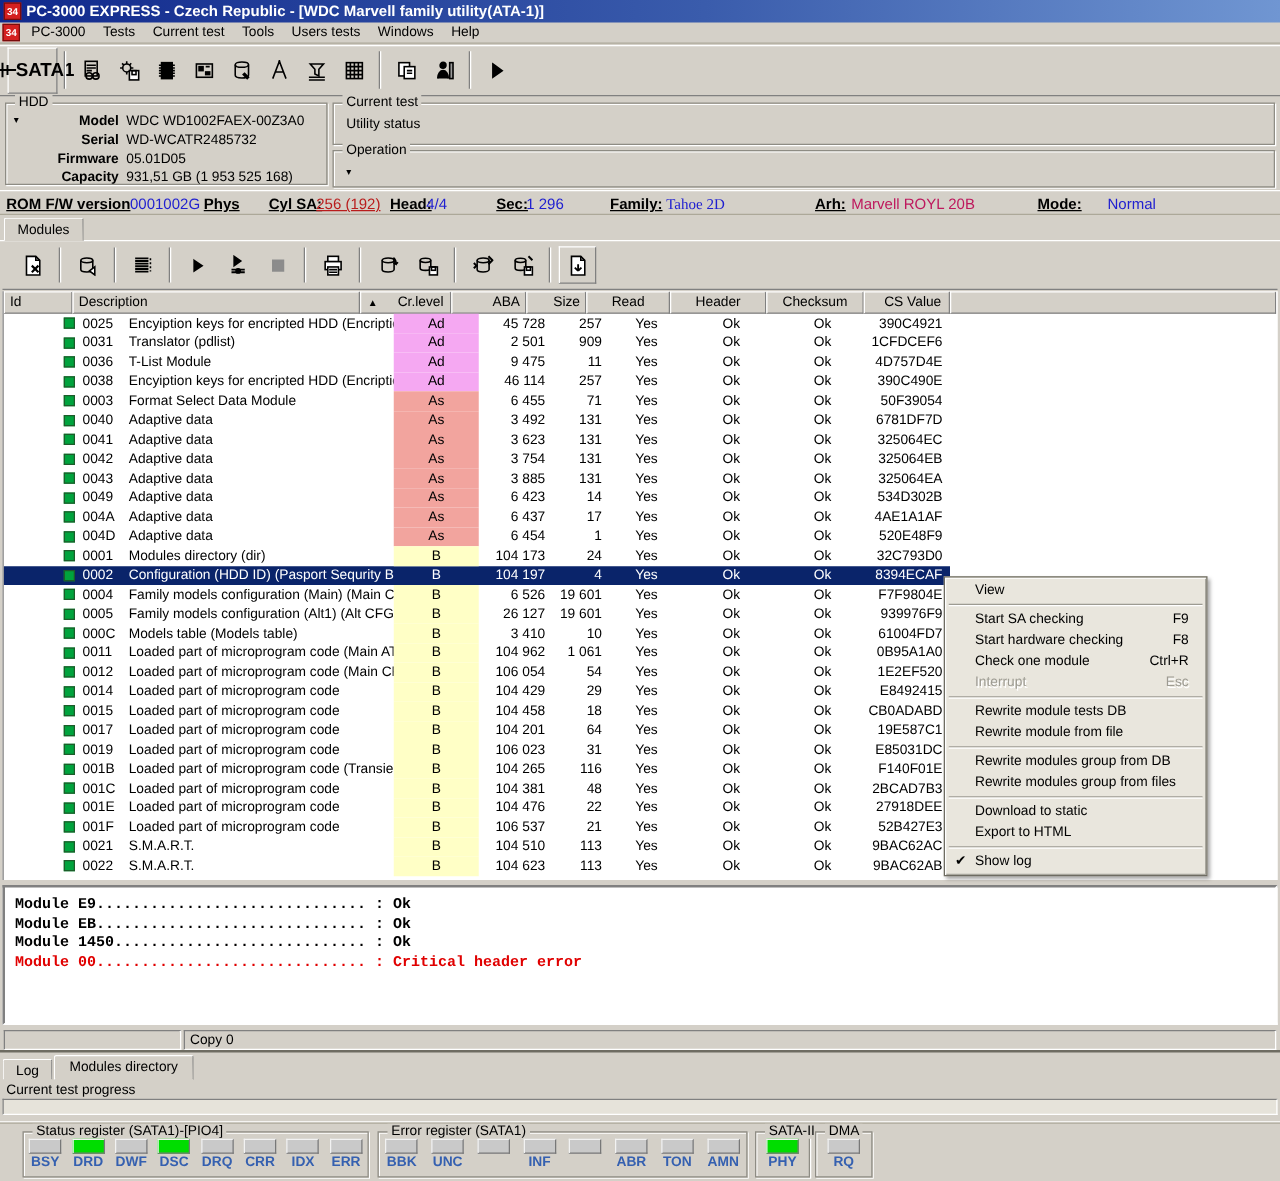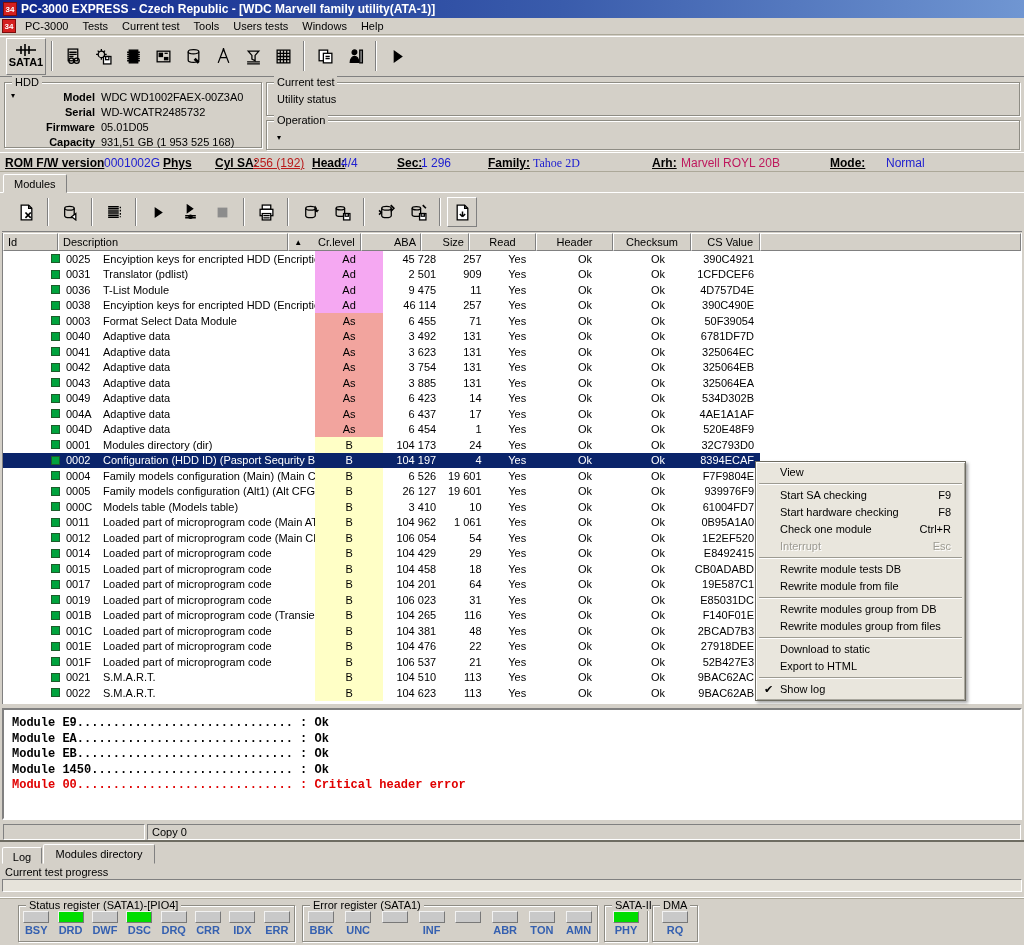--- a/index.html
+++ b/index.html
@@ -16,22 +16,22 @@
   #titlebar { position:absolute; left:0; top:0; width:1024px; height:18px;
     background:linear-gradient(90deg,#10288c 0%,#3a5cac 55%,#7096d2 100%);
     color:#fff; font-weight:bold; font-size:12px; display:flex; align-items:center; padding-left:3px; gap:4px; }
   .appicon { width:14px; height:14px; background:#d42020; border:1px solid #7a0c0c; color:#fff;
     font-size:8px; font-weight:bold; display:inline-flex; align-items:center; justify-content:center; flex:0 0 auto; }
   #menubar { position:absolute; left:0; top:18px; width:1024px; height:17px; display:flex; align-items:center;
     border-bottom:1px solid #aca899; padding-left:2px; gap:2px; }
   #menubar .mi { padding:1px 7px; cursor:default; }
   #toolbar { position:absolute; left:0; top:36px; width:1024px; height:41px; display:flex; align-items:center;
     border-bottom:1px solid #808080; box-shadow:inset 0 1px 0 #fff; }
-  #sata-btn { width:40px; height:37px; margin-left:6px; background:#d4d0c8; display:flex; flex-direction:column;
-    align-items:center; justify-content:center; font-size:11px; font-weight:bold; }
+  #sata-btn { width:40px; height:37px; margin-left:6px; background:#d4d0c8; display:flex; flex-direction:row;
+    align-items:center; justify-content:center; font-size:15px; font-weight:bold; }
   .tsep { width:2px; height:30px; margin:0 5px; border-left:1px solid #808080; border-right:1px solid #fff; }
   .tbtn { width:30px; height:30px; display:flex; align-items:center; justify-content:center; background:transparent; border:1px solid transparent; }
   .tbtn.pressed { border:1px solid; border-color:#fff #808080 #808080 #fff; }
   .tbtn svg, #sata-btn svg { display:block; }
 
   
   #hdd-box { left:4px; top:82px; width:258px; height:66px; }
   #hdd-arrow { position:absolute; left:6px; top:8px; font-size:8px; }
   #hdd-fields { position:absolute; left:0; top:6px; width:100%; }
   .hddrow { display:flex; height:15px; align-items:center; }
@@ -898,21 +898,20 @@
     <div class="cmi"><span>Rewrite modules group from files</span></div>
     <div class="csep"></div>
     <div class="cmi"><span>Download to static</span></div>
     <div class="cmi"><span>Export to HTML</span></div>
     <div class="csep"></div>
     <div class="cmi"><span class="chk">✔</span><span>Show log</span></div>
   </div>
 
 <div id="logpanel">
     <div class="logline">Module E9.............................. : Ok</div>
-    <div class="logline">Module EA.............................. : Ok</div>
     <div class="logline">Module EB.............................. : Ok</div>
     <div class="logline">Module 1450............................ : Ok</div>
     <div class="logline" style="color: rgb(224, 0, 0);">Module 00.............................. : Critical header error</div>
   </div>
 
 <div id="statusbar">
   <div id="sb1" class="sunken"></div>
   <div id="sb2" class="sunken">
     <span>Copy 0</span>
   </div>

